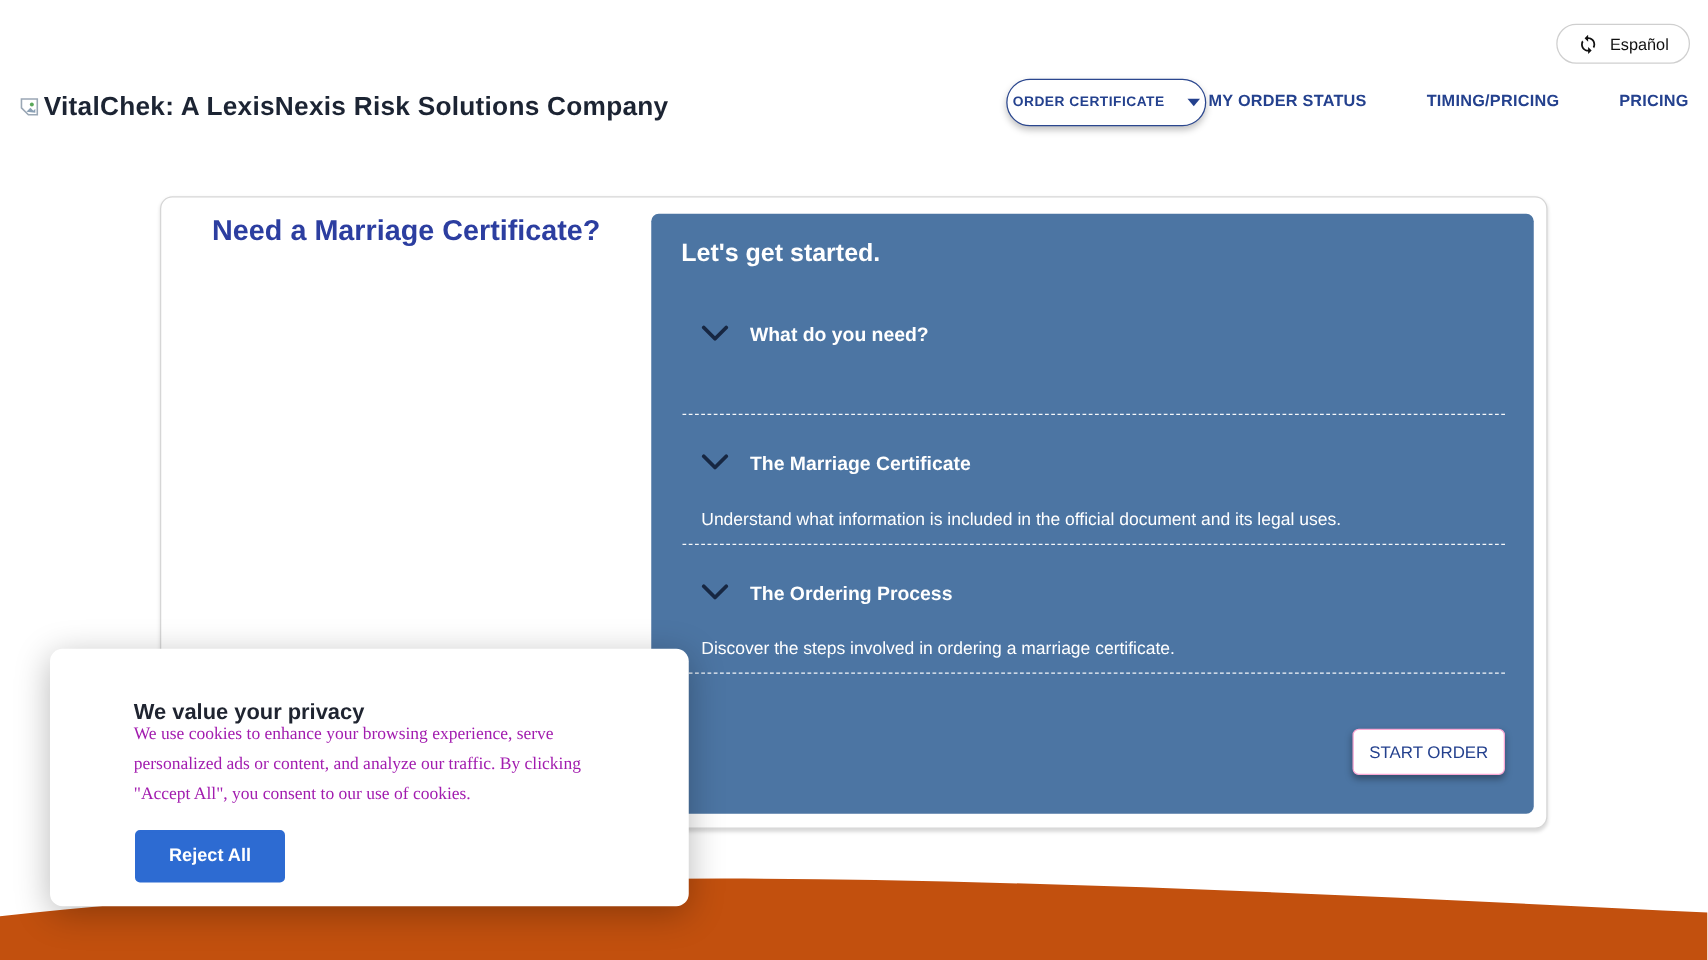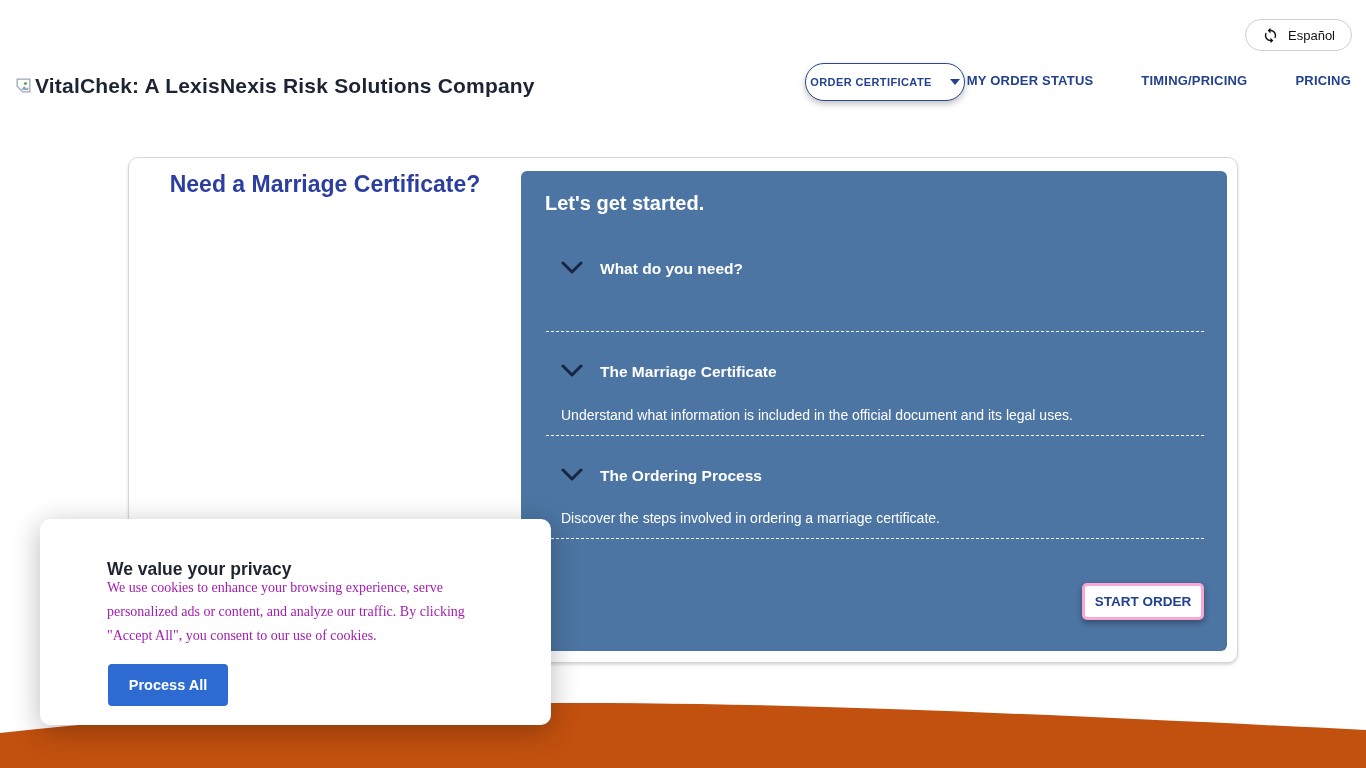--- a/index.html
+++ b/index.html
@@ -49,22 +49,22 @@
   .sec-header{position:absolute;display:flex;align-items:center;gap:17px;cursor:pointer;}
   .sec-header .sec-title{font-size:15.5px;font-weight:700;color:#fff;}
   .sec-desc{position:absolute;left:40px;font-size:14px;color:#fff;}
   .divider{position:absolute;left:25px;width:658px;border-top:1px dashed rgba(255,255,255,.95);}
 
   .s1h{left:40px;top:89px;} .s1d{top:133px;} .s1l{top:160px;}
   .s2h{left:40px;top:192px;} .s2d{top:236px;} .s2l{top:264px;}
   .s3h{left:40px;top:296px;} .s3d{top:339px;} .s3l{top:367px;}
 
   .start-order{position:absolute;left:561px;top:412px;width:122px;height:37px;
-    background:#fff;border:3px solid #f9a8d4;border-radius:5px;cursor:pointer;
-    font-family:inherit;font-size:13.5px;font-weight:700;color:var(--navy);
+    background:#fff;border:1px solid #f9a8d4;border-radius:5px;cursor:pointer;
+    font-family:inherit;font-size:13.5px;font-weight:400;color:var(--navy);
     box-shadow:0 3px 6px rgba(0,0,0,.35);}
 
   
   .cookie{position:absolute;left:40px;top:519px;width:511px;height:206px;background:#fff;
     border-radius:10px;box-shadow:0 6px 28px rgba(0,0,0,.28);z-index:5;}
   .cookie-title{position:absolute;left:67px;top:40px;font-size:17.5px;font-weight:700;color:#1f2430;}
   .cookie-body{position:absolute;left:67px;top:57px;width:376px;font-size:14px;line-height:24px;color:#a21caf;font-family:Liberation Serif, serif;}
   .cookie-btns{position:absolute;left:68px;top:145px;display:flex;gap:10px;}
   .cookie-btn{height:42px;border-radius:4px;font-family:inherit;font-size:14.5px;font-weight:600;cursor:pointer;}
   .cookie-btn.outline{width:123px;background:#fff;border:2px solid var(--cookie-blue);color:var(--cookie-blue);}
@@ -151,15 +151,15 @@
 </div>
 
 <svg class="footer-wave" viewBox="0 0 1366 80" preserveAspectRatio="none">
   <path d="M0 45 C 250 18, 480 12, 700 16 C 920 20, 1160 32, 1366 42 L 1366 80 L 0 80 Z" fill="#c2500e"></path>
 </svg>
 
 <div class="cookie">
   <div class="cookie-title">We value your privacy</div>
   <div class="cookie-body">We use cookies to enhance your browsing experience, serve personalized ads or content, and analyze our traffic. By clicking "Accept All", you consent to our use of cookies.</div>
   <div class="cookie-btns">
-    <button class="cookie-btn solid">Process All</button>
+    <button class="cookie-btn solid">Reject All</button>
   </div>
 </div>
 
 </body></html>

